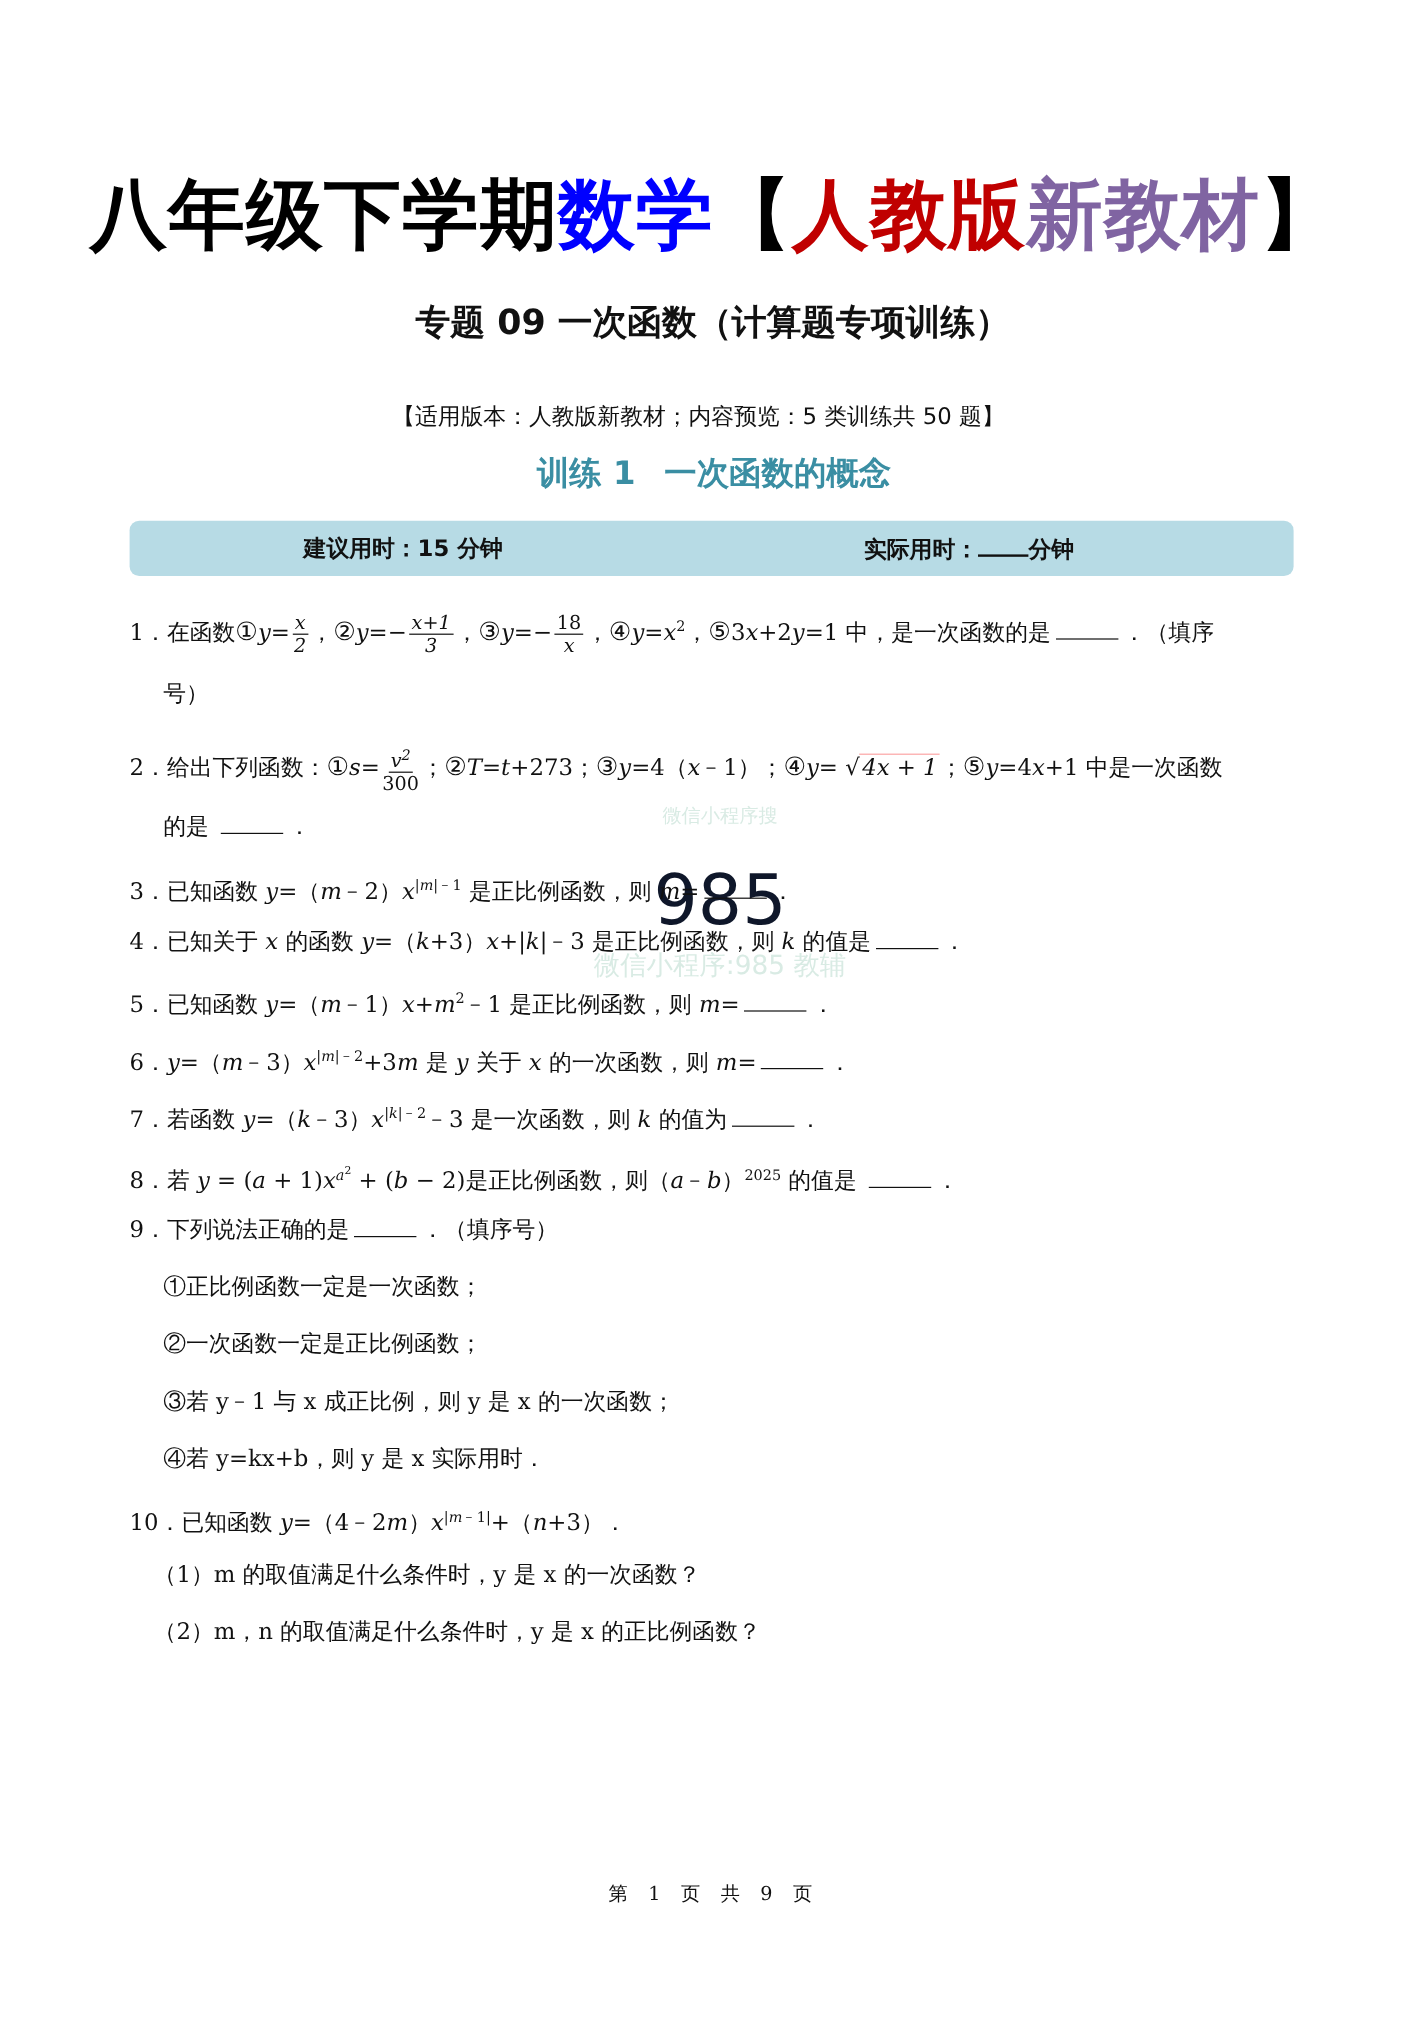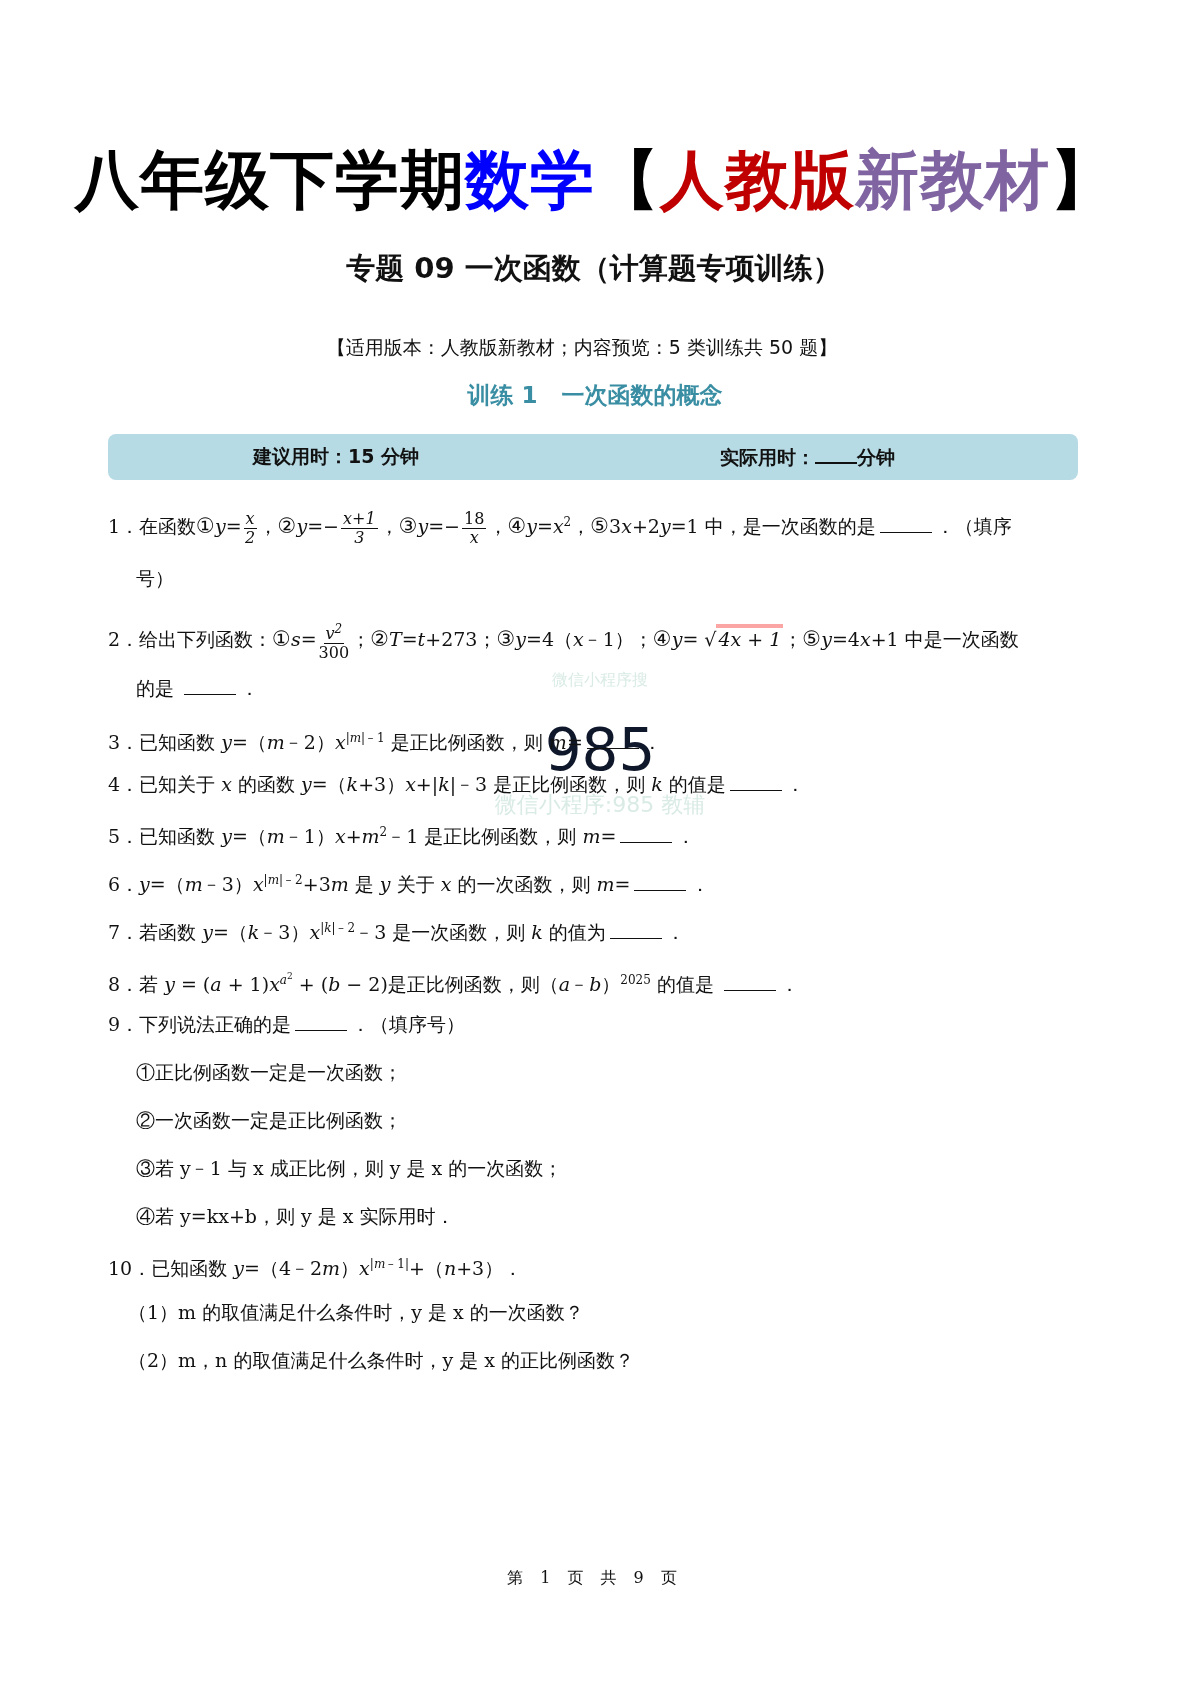--- a/index.html
+++ b/index.html
@@ -14,40 +14,40 @@
 
   .subtitle { position: absolute; top: 248px; left: 0; width: 1188px; text-align: center;
               font-family: "DejaVu Sans", "Liberation Sans", sans-serif; font-weight: bold;
               font-size: 29px; line-height: 40px; }
 
   .meta-line { position: absolute; top: 333px; left: 0; width: 1164px; text-align: center;
                font-size: 19px; line-height: 28px; font-family: "DejaVu Sans", "Liberation Sans", sans-serif; }
 
   .section-title { position: absolute; top: 378px; left: 0; width: 1190px; text-align: center;
                    font-family: "DejaVu Sans", "Liberation Sans", sans-serif; font-weight: bold;
-                   font-size: 23px; color: #3a8ea3; line-height: 34px; }
+                   font-size: 27px; color: #3a8ea3; line-height: 34px; }
   .section-title .gap { display: inline-block; width: 24px; }
 
   .time-bar { position: absolute; left: 108px; top: 434px; width: 970px; height: 46px;
               background: #b7dbe5; border-radius: 8px; font-family: "DejaVu Sans", "Liberation Sans", sans-serif;
               font-weight: bold; font-size: 19px; }
   .time-bar .left { position: absolute; left: 145px; top: 10px; }
   .time-bar .right { position: absolute; left: 612px; top: 10px; }
   .blank-line { display: inline-block; border-bottom: 2px solid #111; width: 42px; height: 18px; vertical-align: baseline; }
 
   .q { position: absolute; left: 108px; font-size: 19px; line-height: 28px; white-space: nowrap;
        font-family: "DejaVu Serif", "Liberation Serif", serif; }
   .q i { font-style: italic; }
   .ans { display: inline-block; width: 52px; border-bottom: 1.5px solid #111; height: 20px; vertical-align: baseline; margin: 0 4px; }
   .frac { display: inline-flex; flex-direction: column; align-items: center; vertical-align: middle;
           font-size: 16px; line-height: 18px; margin: 0 2px; font-style: italic; }
   .frac .num { border-bottom: 1px solid #111; padding: 0 2px; }
   .circ { font-family: "DejaVu Sans", sans-serif; font-size: 21px; }
   sup { font-size: 12px; }
-  .sqrt { border-top: 4px solid #fca5a5; padding: 0 2px; font-style: italic; }
+  .sqrt { border-top: 1px solid #fca5a5; padding: 0 2px; font-style: italic; }
 
   .watermark { position: absolute; left: 480px; top: 670px; width: 240px; text-align: center;
                color: #d9ebe4; font-family: "DejaVu Sans", sans-serif; pointer-events: none; }
   .watermark .w1 { font-size: 16px; }
   .watermark .w2 { font-size: 58px; font-weight: normal; line-height: 56px; color: #0f172a; margin-top: 31px; }
   .watermark .w3 { font-size: 22px; margin-top: 12px; }
 
   .footer { position: absolute; top: 1568px; left: 0; width: 1190px; text-align: center; font-size: 16px;
             letter-spacing: 6px; font-family: "DejaVu Serif", "Liberation Serif", serif; }
 </style>

